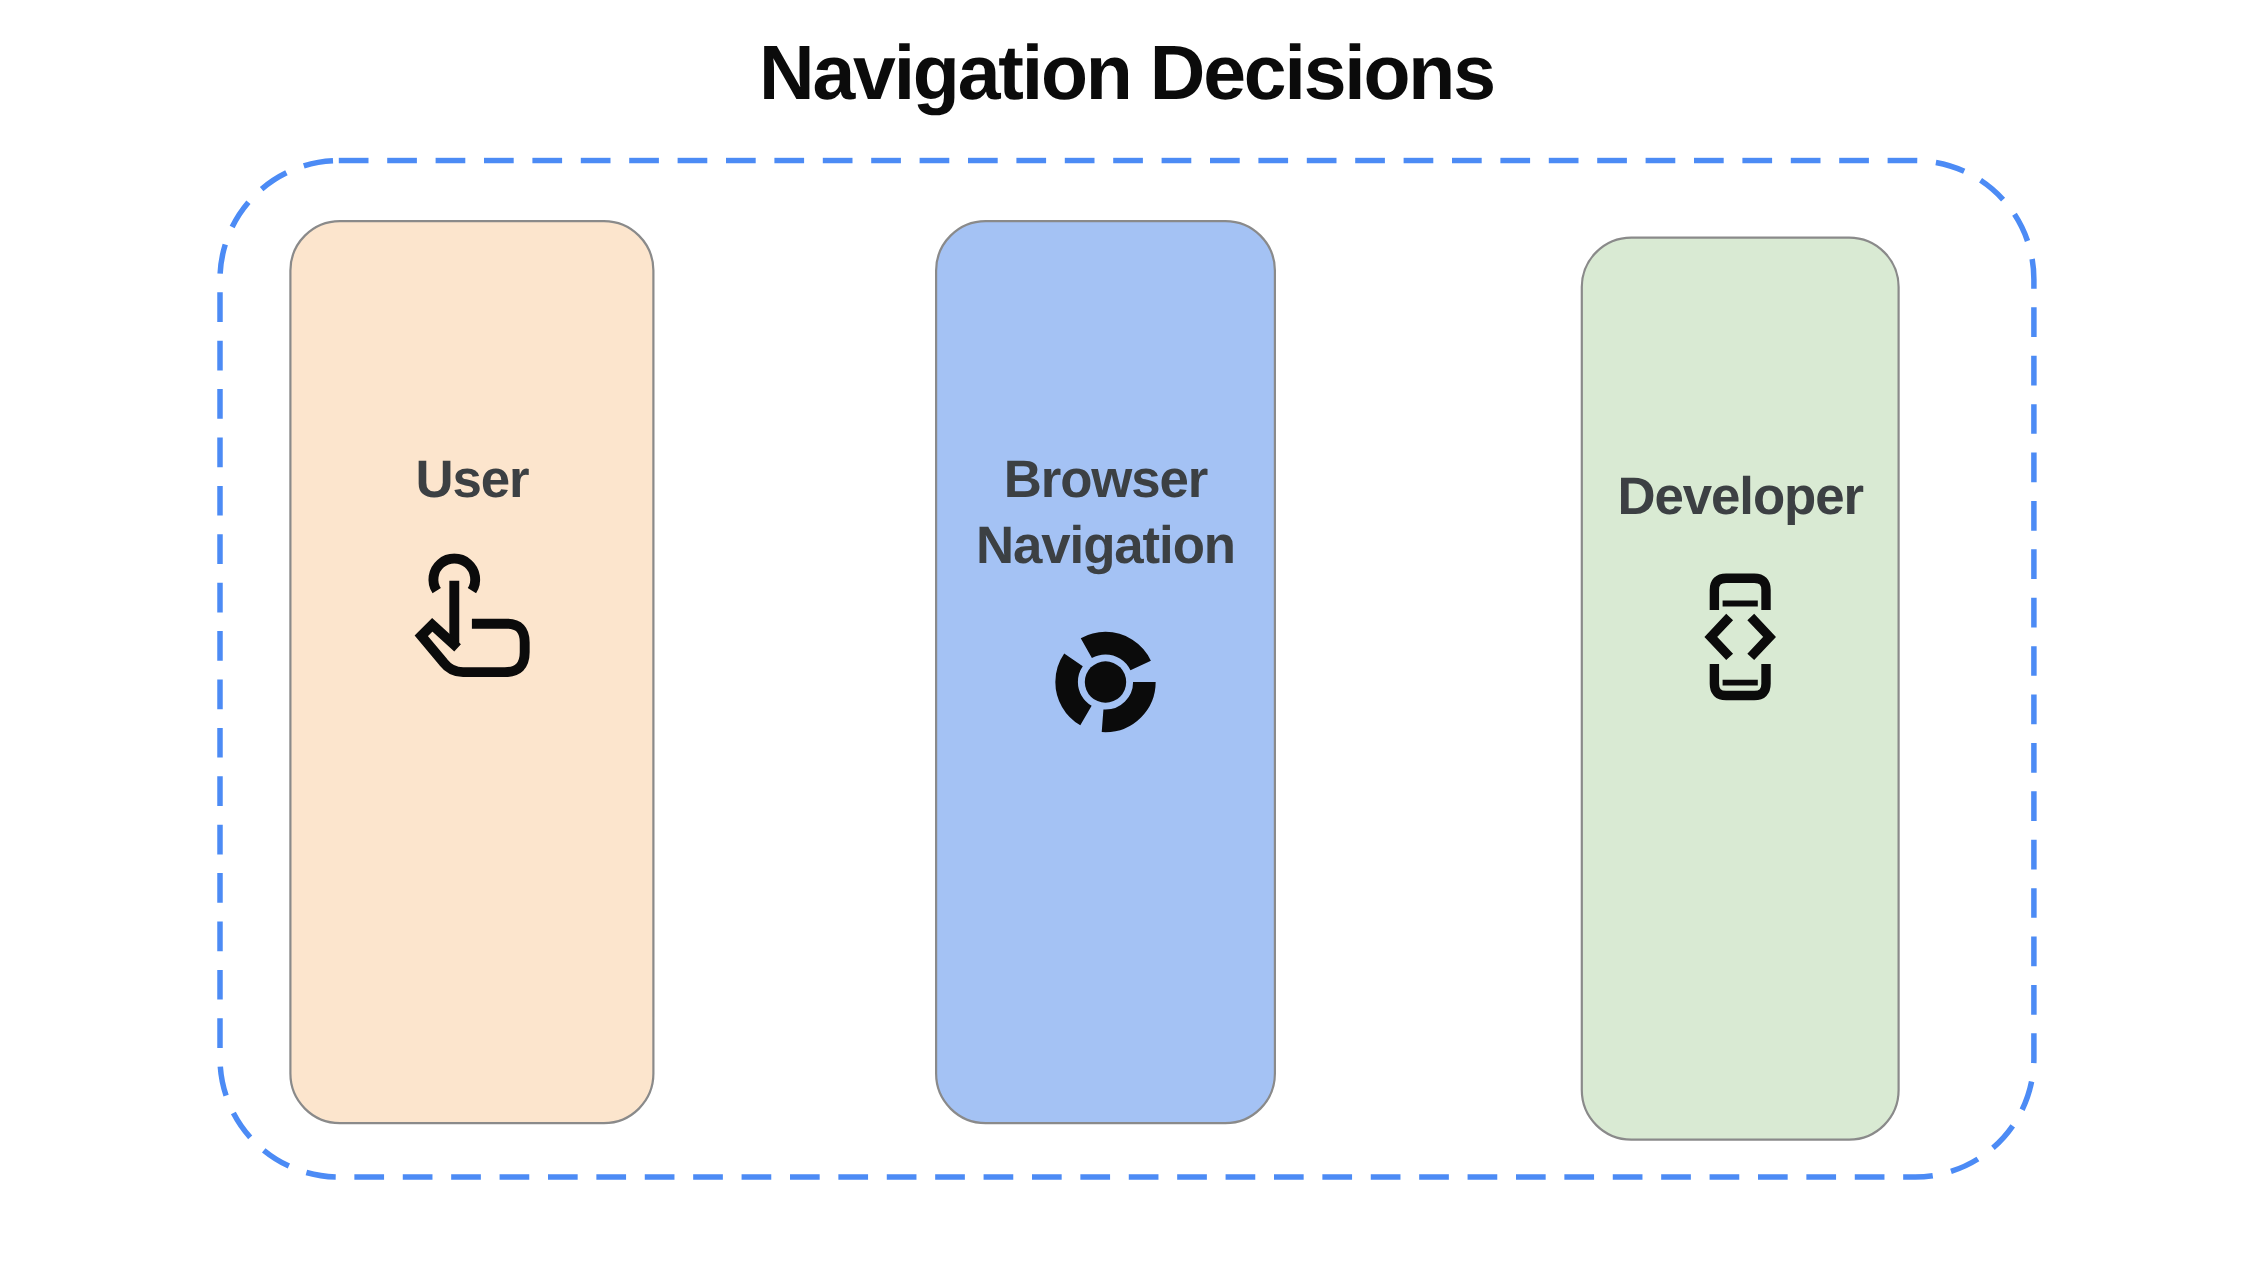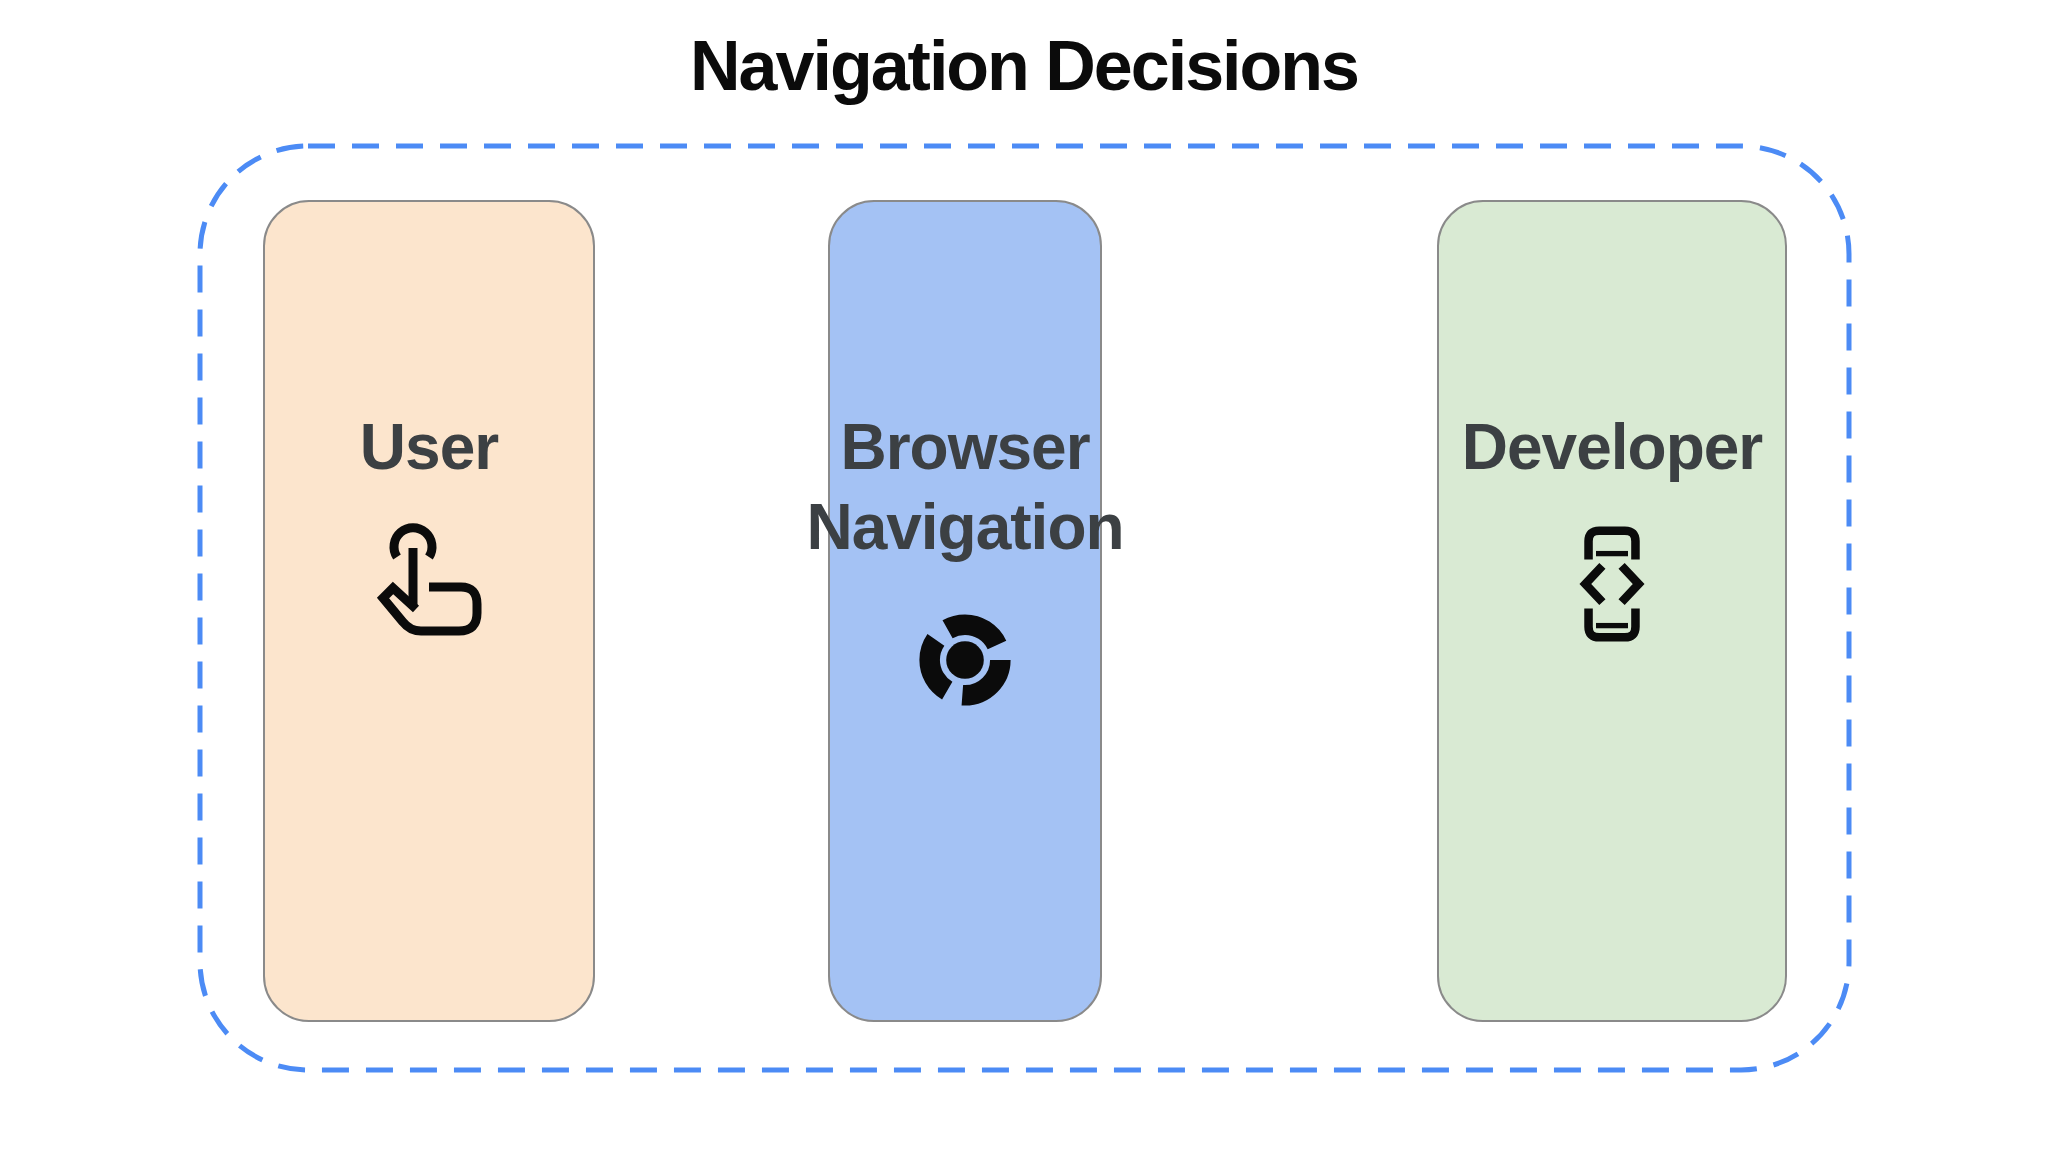--- a/index.html
+++ b/index.html
@@ -36,24 +36,24 @@
     height: 822px;
     box-sizing: border-box;
     border: 2px solid #8a8a8a;
     border-radius: 46px;
     display: flex;
     flex-direction: column;
     align-items: center;
     padding-top: 205px;
   }
   .card-1 { left: 263px;  width: 332px; }
-  .card-2 { left: 828px;  width: 274px; }
-  .card-3 { left: 1437px; width: 350px; }
+  .card-2 { left: 850px;  width: 310px; }
+  .card-3 { left: 1437px; width: 290px; margin-top: 15px; }
   .card-label {
-    font-size: 64px;
+    font-size: 48px;
     font-weight: 700;
     letter-spacing: -1px;
     line-height: 1.25;
     text-align: center;
   }
   .card-icon { margin-top: 36px; line-height: 0; }
   .card-icon svg { display: block; }
 </style>
 </head>
 <body>

